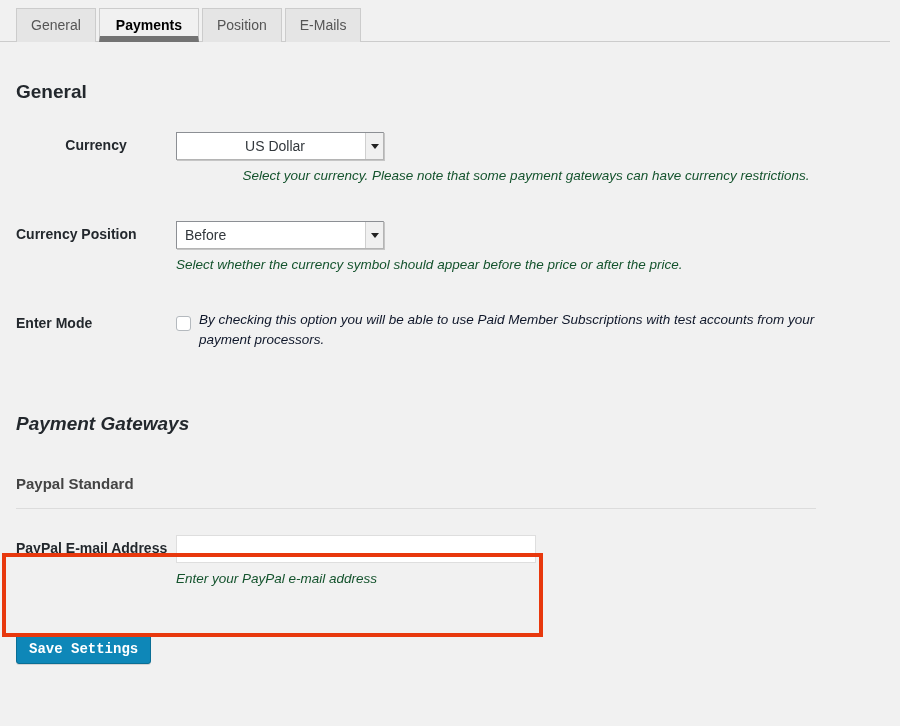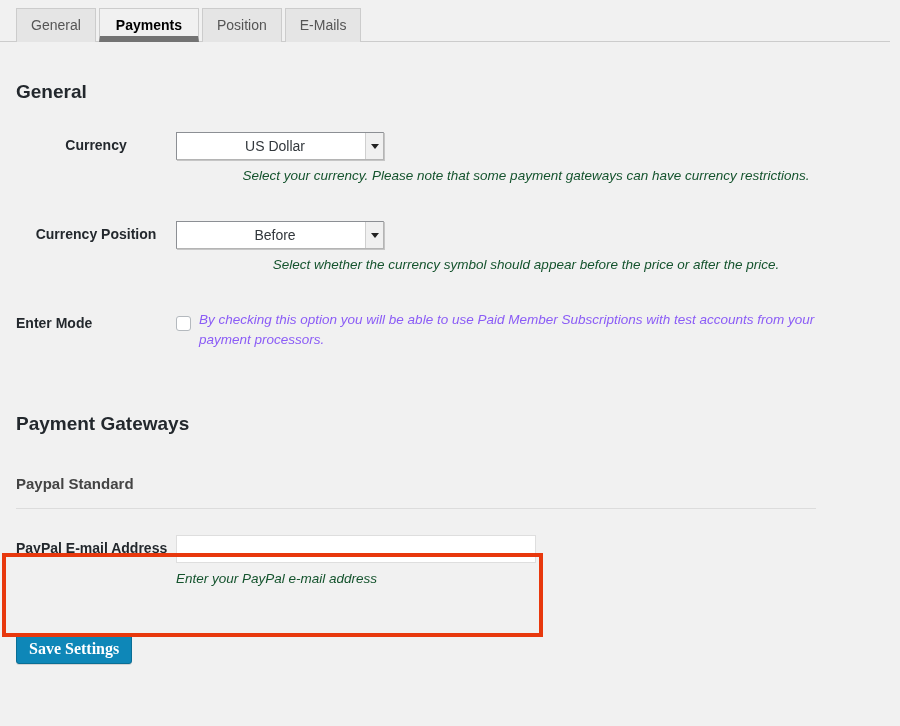--- a/index.html
+++ b/index.html
@@ -161,21 +161,21 @@
     box-sizing: border-box;
     background: #fff;
     border: 1px solid #b4b9be;
     border-radius: 3px;
     margin-top: 6px;
     margin-right: 8px;
     cursor: pointer;
   }
   .checkbox-desc {
     font-style: italic;
-    color: #8b5cf6;
+    color: #0f172a;
     font-size: 13.5px;
     line-height: 20px;
     max-width: 670px;
     margin-top: 0;
   }
 
   
   .text-input {
     width: 360px;
     height: 28px;
@@ -202,27 +202,27 @@
   }
 
   
   .save-button {
     display: inline-block;
     background: #0e87b8;
     border: 1px solid #0a6e95;
     border-radius: 3px;
     color: #fff;
     font-weight: bold;
-    font-size: 16px;
+    font-size: 14px;
     line-height: 28px;
     padding: 0 12px;
     height: 30px;
     box-sizing: border-box;
     cursor: pointer;
-    font-family: Liberation Serif, serif;
+    font-family: Liberation Mono, monospace;
     box-shadow: 0 1px 0 rgba(0,0,0,0.12);
   }
 </style>
 </head>
 <body>
 
 <div class="tab-bar">
   <a class="tab" href="#">General</a>
   <a class="tab active" href="#">Payments</a>
   <a class="tab" href="#">Position</a>
@@ -239,21 +239,21 @@
       <div class="select-box">
         <span class="select-value">US Dollar</span>
         <span class="select-arrow">
             <span class="caret"></span>
           </span>
       </div>
       <div class="desc">Select your currency. Please note that some payment gateways can have currency restrictions.</div>
     </div>
   </div>
 
-  <div class="field-row" style="margin-top:35px;text-align:center;">
+  <div class="field-row" style="margin-top:35px;">
     <div class="field-label">Currency Position</div>
     <div class="field-control">
       <div class="select-box">
         <span class="select-value">Before</span>
         <span class="select-arrow">
             <span class="caret"></span>
           </span>
       </div>
       <div class="desc">Select whether the currency symbol should appear before the price or after the price.</div>
     </div>
@@ -262,21 +262,21 @@
   <div class="field-row" style="margin-top:35px;">
     <div class="field-label">Enter Mode</div>
     <div class="field-control">
       <div class="checkbox-wrap">
         <span class="checkbox"></span>
         <span class="checkbox-desc">By checking this option you will be able to use Paid Member Subscriptions with test accounts from your payment processors.</span>
       </div>
     </div>
   </div>
 
-  <h2 class="section-title" style="margin-top:62px;">Payment Gateways</h2>
+  <h2 class="section-title" style="margin-top:62px;font-style:italic;">Payment Gateways</h2>
 
   <h3 class="sub-title" style="margin-top:38px;">Paypal Standard</h3>
   <hr class="hr-rule">
 
   <div class="field-row" style="margin-top:26px;">
     <div class="field-label" style="width:160px;">PayPal E-mail Address</div>
     <div class="field-control">
       <input class="text-input" type="text" placeholder="" value="" style="">
       <div class="desc">Enter your PayPal e-mail address</div>
     </div>

